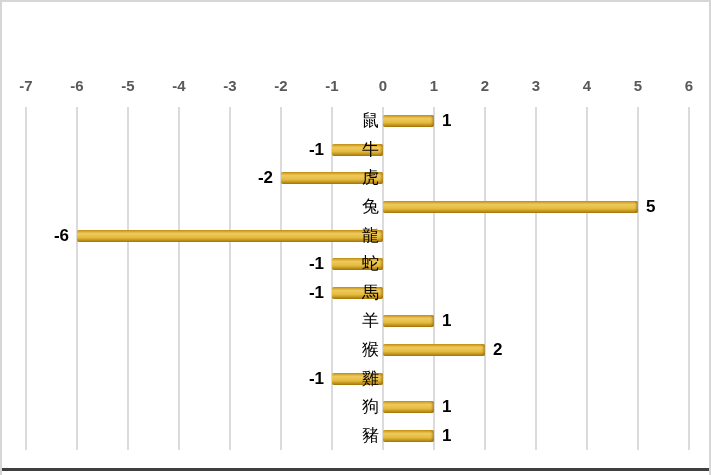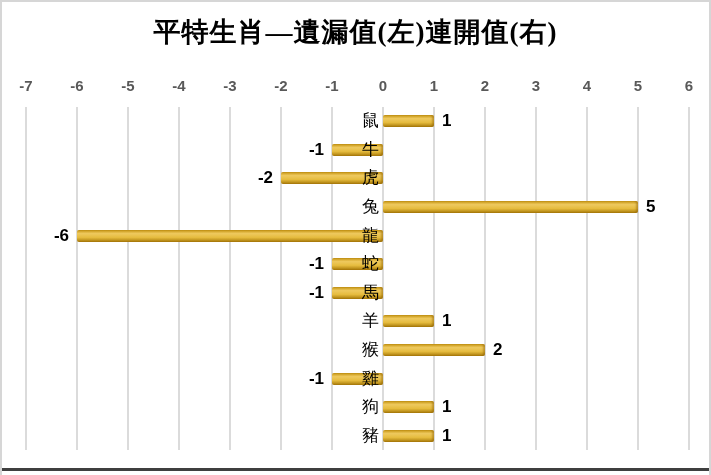--- a/index.html
+++ b/index.html
@@ -72,21 +72,20 @@
     left: 0; right: 0;
     top: 466px;
     height: 3px;
     background: #3f3f3f;
   }
 </style>
 </head>
 <body>
 
 <div id="canvas">
-  <div class="chart-title">平特生肖—遺漏值(左)連開值(右)</div>
   <div id="plot">
       <div class="gridline" style="left: 23px; top: 105px; height: 343px;"></div>
       <div class="tick-label" style="left: 2px; top: 75px;">-7</div>
       <div class="gridline" style="left: 74px; top: 105px; height: 343px;"></div>
       <div class="tick-label" style="left: 53px; top: 75px;">-6</div>
       <div class="gridline" style="left: 125px; top: 105px; height: 343px;"></div>
       <div class="tick-label" style="left: 104px; top: 75px;">-5</div>
       <div class="gridline" style="left: 176px; top: 105px; height: 343px;"></div>
       <div class="tick-label" style="left: 155px; top: 75px;">-4</div>
       <div class="gridline" style="left: 227px; top: 105px; height: 343px;"></div>

